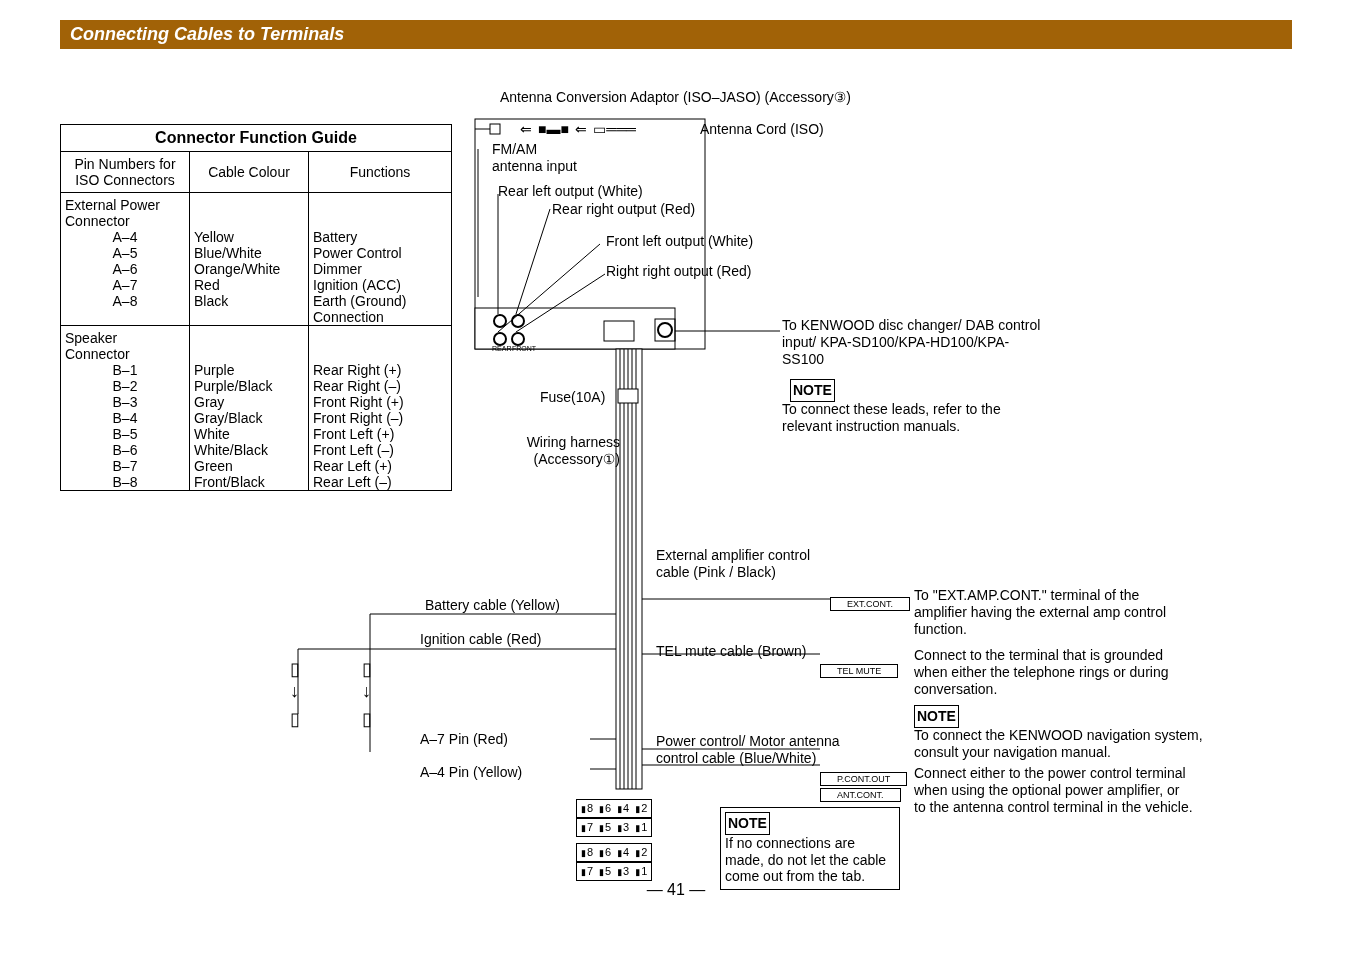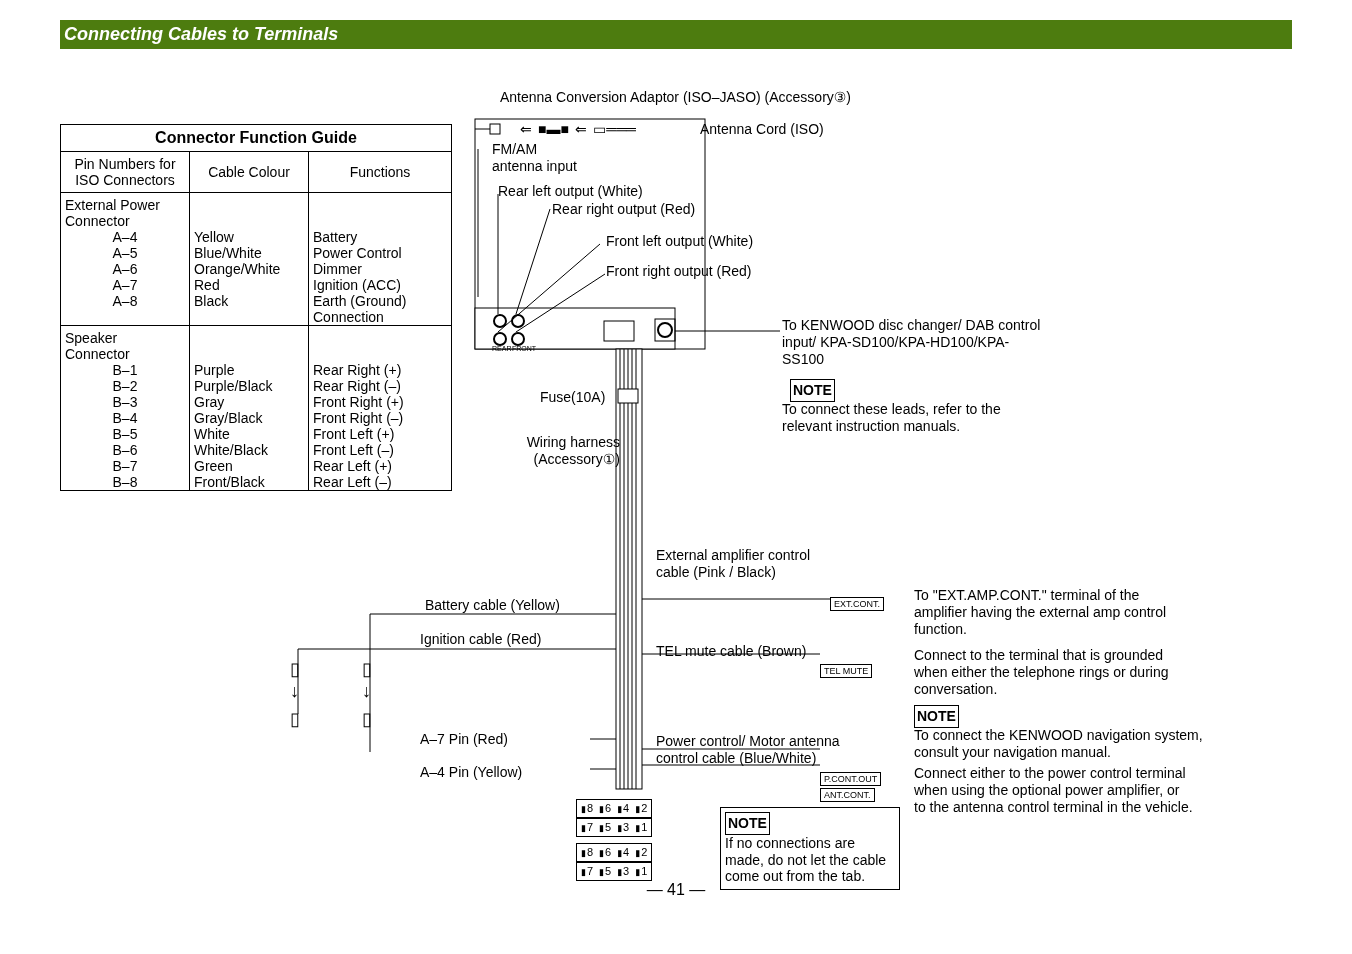--- a/index.html
+++ b/index.html
@@ -5,25 +5,25 @@
   body {
     margin: 0;
     padding: 20px 60px;
     font-family: Arial, Helvetica, sans-serif;
     font-size: 14px;
     background: #fff;
     width: 1232px;
     position: relative;
   }
   .header-bar {
-    background: #4d7c0f;
+    background: #a16207;
     color: #fff;
     font-weight: bold;
     font-size: 18px;
-    padding: 4px 4px;
+    padding: 4px 10px;
     font-style: italic;
   }
   .page {
     position: relative;
     height: 850px;
   }
   .guide-box {
     position: absolute;
     top: 75px;
     left: 0;
@@ -59,21 +59,21 @@
   .note-box {
     border: 1px solid #000;
     padding: 2px 2px;
     font-weight: bold;
     display: inline-block;
     background: #fff;
   }
   .tag-box {
     border: 1px solid #000;
     font-size: 9px;
-    padding: 1px 3px;
+    padding: 1px 16px;
     background:#fff;
   }
   .page-num { position:absolute; bottom:0; left:50%; transform:translateX(-50%); font-size:16px;}
   .conn-block {
     border:1px solid #000;
     font-size:11px;
     padding:2px 4px;
     display:flex;
     gap:6px;
   }
@@ -229,21 +229,21 @@
     </tbody>
       </table>
   </div>
 
   <div class="abs" style="top:40px;left:440px">Antenna Conversion Adaptor (ISO–JASO) (Accessory③)</div>
   <div class="abs" style="top:72px;left:640px">Antenna Cord (ISO)</div>
   <div class="abs" style="top:92px;left:432px;width:90px">FM/AM antenna input</div>
   <div class="abs" style="top:134px;left:438px">Rear left output (White)</div>
   <div class="abs" style="top:152px;left:492px">Rear right output (Red)</div>
   <div class="abs" style="top:184px;left:546px">Front left output (White)</div>
-  <div class="abs" style="top:214px;left:546px">Front right output (Red)</div>
+  <div class="abs" style="top:214px;left:546px">Right right output (Red)</div>
 
   <div class="abs" style="top:296px;left:432px;font-size:7px">REAR</div>
   <div class="abs" style="top:296px;left:452px;font-size:7px">FRONT</div>
 
   <div class="abs" style="top:268px;left:722px;width:260px">To KENWOOD disc changer/ DAB control input/ KPA-SD100/KPA-HD100/KPA-SS100</div>
   <div class="abs" style="top:330px;left:730px"><span class="note-box">NOTE</span></div>
   <div class="abs" style="top:352px;left:722px;width:260px">To connect these leads, refer to the relevant instruction manuals.</div>
 
   <div class="abs" style="top:340px;left:480px">Fuse(10A)</div>
   <div class="abs" style="top:385px;left:450px;width:110px;text-align:right">Wiring harness (Accessory①)</div>

